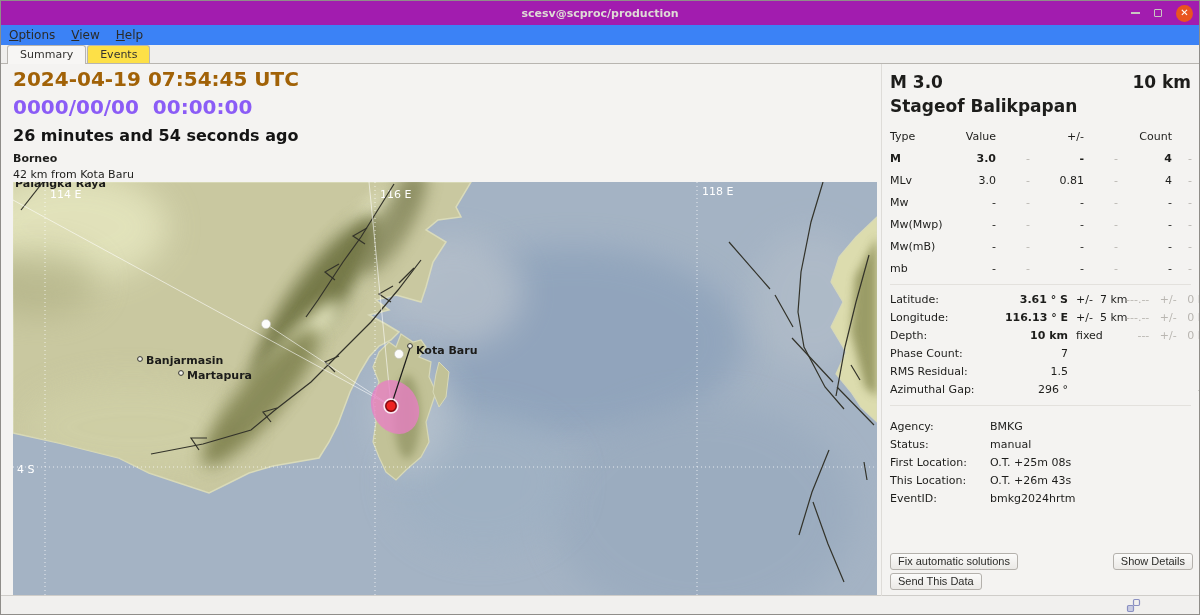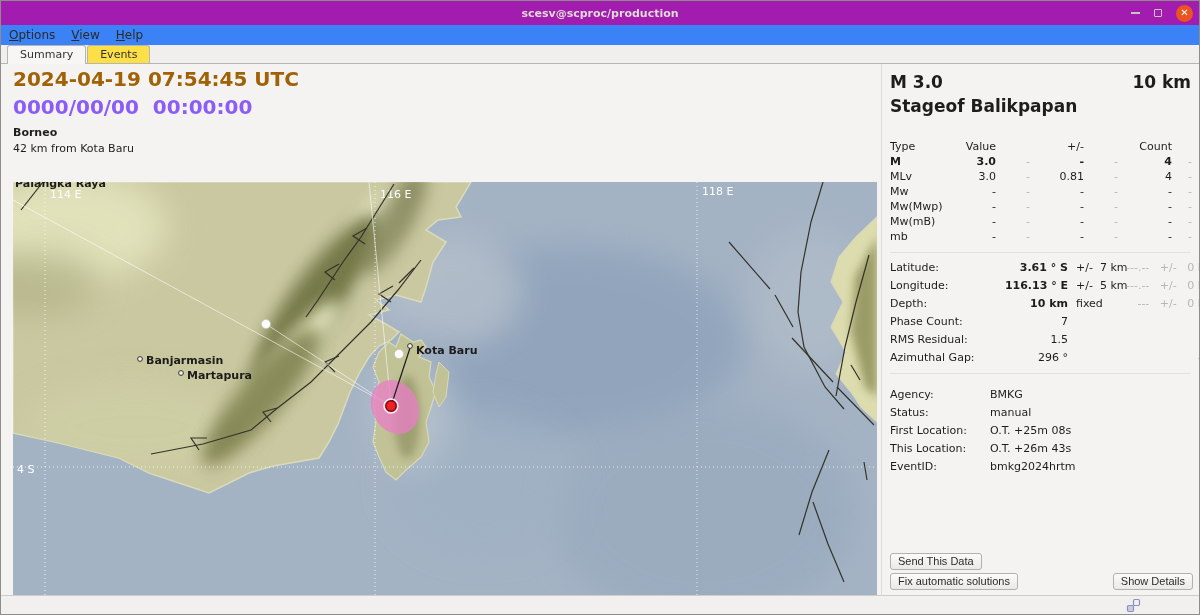--- a/index.html
+++ b/index.html
@@ -36,21 +36,21 @@
   .nearest { font-size:11px; margin-top:3px; }
 
   .map-wrap { position:absolute; left:12px; top:118px; width:864px; height:413px; }
   .map-wrap svg { display:block; }
 
   
   .panel { position:absolute; left:880px; top:0; width:320px; height:532px; border-left:1px solid #dedcd8; padding:6px 4px 6px 8px; display:flex; flex-direction:column; }
   .panel-head { display:flex; justify-content:space-between; font-size:17px; font-weight:bold; margin-top:2px; padding-right:6px;}
   .panel-station { font-size:17px; font-weight:bold; margin-top:4px; }
 
-  .mag-table { margin-top:24px; display:grid; grid-template-columns:56px 50px 34px 54px 34px 54px 20px; row-gap:2px; font-size:11px; padding-right:2px;}
+  .mag-table { margin-top:14px; display:grid; grid-template-columns:56px 50px 34px 54px 34px 54px 20px; row-gap:9px; font-size:11px; padding-right:2px;}
   .mag-table .h { color:#1d1d1b; }
   .mt-c { text-align:right; }
   .mt-l { text-align:left; }
   .gray { color:#b9b6b1; }
   .mag-table .bold { font-weight:bold; }
 
   .sep { border-top:1px solid #e3e1dd; margin:9px 6px 8px 0; }
 
   .origin-grid { display:grid; grid-template-columns:100px 78px 58px 1fr; row-gap:5px; font-size:11px; }
   .og-val { text-align:right; }
@@ -90,20 +90,21 @@
   <div class="tabbar">
     <div class="tab active">Summary</div>
     <div class="tab">Events</div>
   </div>
 
   <div class="content">
 
     <div class="event-header">
       <div class="origin-time">2024-04-19 07:54:45 UTC</div>
       <div class="secondary-time">0000/00/00  00:00:00</div>
+      <div class="time-ago">26 minutes and 54 seconds ago</div>
       <div class="region">Borneo</div>
       <div class="nearest">42 km from Kota Baru</div>
     </div>
 
     <div class="map-wrap">
       <svg width="864" height="413" viewBox="0 0 864 413">
         <defs>
           <filter id="b4" x="-50%" y="-50%" width="200%" height="200%">
               <feGaussianBlur stdDeviation="4"></feGaussianBlur>
             </filter>
@@ -321,25 +322,25 @@
         <div>First Location:</div>
         <div>O.T. +25m 08s</div>
         <div>This Location:</div>
         <div>O.T. +26m 43s</div>
         <div>EventID:</div>
         <div>bmkg2024hrtm</div>
       </div>
 
       <div class="btn-rows">
         <div class="btn-row">
-          <button class="qt-btn">Send This Data</button>
+          <button class="qt-btn">Fix automatic solutions</button>
+          <button class="qt-btn">Show Details</button>
         </div>
         <div class="btn-row">
-          <button class="qt-btn">Fix automatic solutions</button>
-          <button class="qt-btn">Show Details</button>
+          <button class="qt-btn">Send This Data</button>
         </div>
       </div>
     </div>
   </div>
 
   <div class="statusbar">
     <svg width="15" height="15" viewBox="0 0 15 15">
       <rect x="7.5" y="1.5" width="6" height="6" rx="1.2" fill="none" stroke="#8a90c2" stroke-width="1.2"></rect>
       <rect x="1.5" y="7.5" width="6" height="6" rx="1.2" fill="#c9cce2" stroke="#8a90c2" stroke-width="1.2"></rect>
     </svg>

